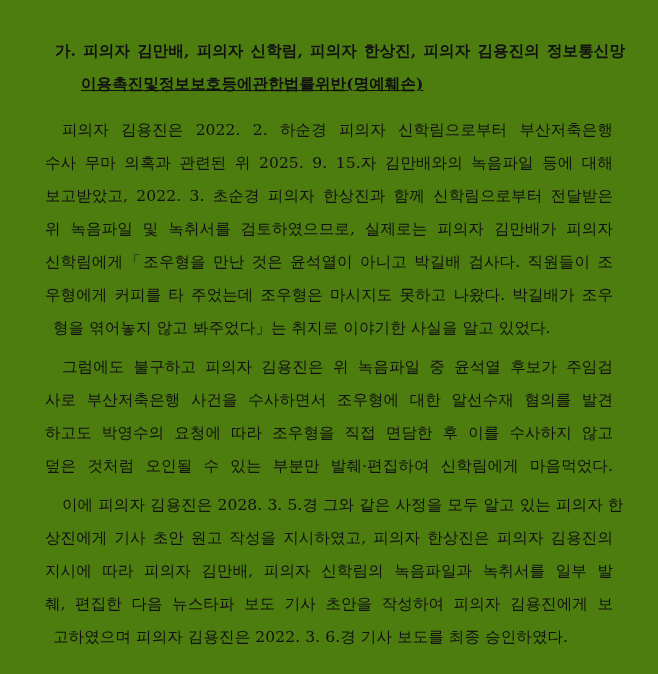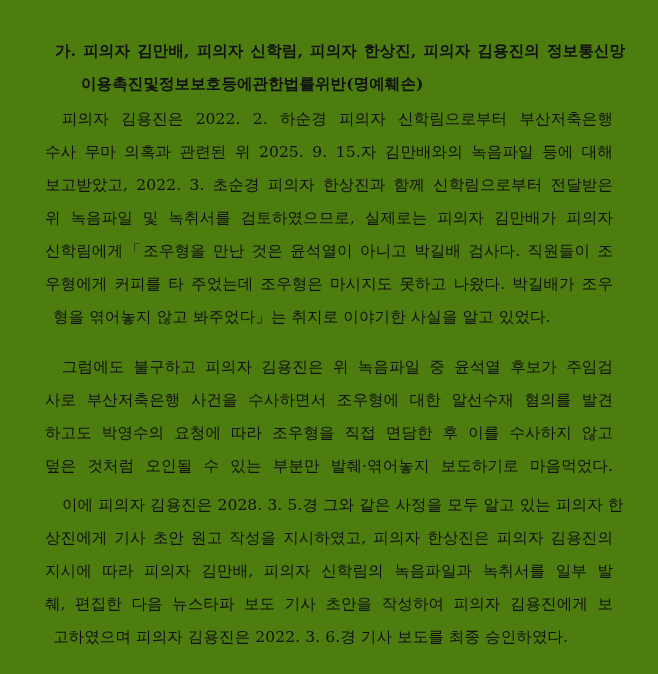--- a/index.html
+++ b/index.html
@@ -32,20 +32,21 @@
     font-size: 15.5px;
     line-height: 31px;
     letter-spacing: 0.2px;
   }
   .heading .line {
     display: block;
     white-space: nowrap;
   }
   .heading .line.indent {
     padding-left: 26px;
+    text-decoration: underline;
   }
   .body {
     position: absolute;
     left: 45px;
     width: 568px;
   }
   .para {
     position: absolute;
     left: 0;
     width: 568px;
@@ -72,35 +73,35 @@
 
 <div class="page">
 
   <div class="heading">
     <span class="line">가. 피의자 김만배, 피의자 신학림, 피의자 한상진, 피의자 김용진의 정보통신망</span>
     <span class="line indent">이용촉진및정보보호등에관한법률위반(명예훼손)</span>
   </div>
 
   <div class="body">
 
-    <div class="para" style="top:103px;">
+    <div class="para" style="top:114px;">
       <span class="line first">피의자 김용진은 2022. 2. 하순경 피의자 신학림으로부터 부산저축은행</span>
       <span class="line">수사 무마 의혹과 관련된 위 2025. 9. 15.자 김만배와의 녹음파일 등에 대해</span>
       <span class="line">보고받았고, 2022. 3. 초순경 피의자 한상진과 함께 신학림으로부터 전달받은</span>
       <span class="line">위 녹음파일 및 녹취서를 검토하였으므로, 실제로는 피의자 김만배가 피의자</span>
       <span class="line">신학림에게「조우형을 만난 것은 윤석열이 아니고 박길배 검사다. 직원들이 조</span>
       <span class="line">우형에게 커피를 타 주었는데 조우형은 마시지도 못하고 나왔다. 박길배가 조우</span>
       <span class="line last">형을 엮어놓지 않고 봐주었다」는 취지로 이야기한 사실을 알고 있었다.</span>
     </div>
 
     <div class="para" style="top:351px;">
       <span class="line first">그럼에도 불구하고 피의자 김용진은 위 녹음파일 중 윤석열 후보가 주임검</span>
       <span class="line">사로 부산저축은행 사건을 수사하면서 조우형에 대한 알선수재 혐의를 발견</span>
       <span class="line">하고도 박영수의 요청에 따라 조우형을 직접 면담한 후 이를 수사하지 않고</span>
-      <span class="line">덮은 것처럼 오인될 수 있는 부분만 발췌·엮어놓지 보도하기로 마음먹었다.</span>
+      <span class="line">덮은 것처럼 오인될 수 있는 부분만 발췌·편집하여 신학림에게 마음먹었다.</span>
     </div>
 
     <div class="para" style="top:489px;">
       <span class="line first">이에 피의자 김용진은 2028. 3. 5.경 그와 같은 사정을 모두 알고 있는 피의자 한</span>
       <span class="line">상진에게 기사 초안 원고 작성을 지시하였고, 피의자 한상진은 피의자 김용진의</span>
       <span class="line">지시에 따라 피의자 김만배, 피의자 신학림의 녹음파일과 녹취서를 일부 발</span>
       <span class="line">췌, 편집한 다음 뉴스타파 보도 기사 초안을 작성하여 피의자 김용진에게 보</span>
       <span class="line last">고하였으며 피의자 김용진은 2022. 3. 6.경 기사 보도를 최종 승인하였다.</span>
     </div>
 

